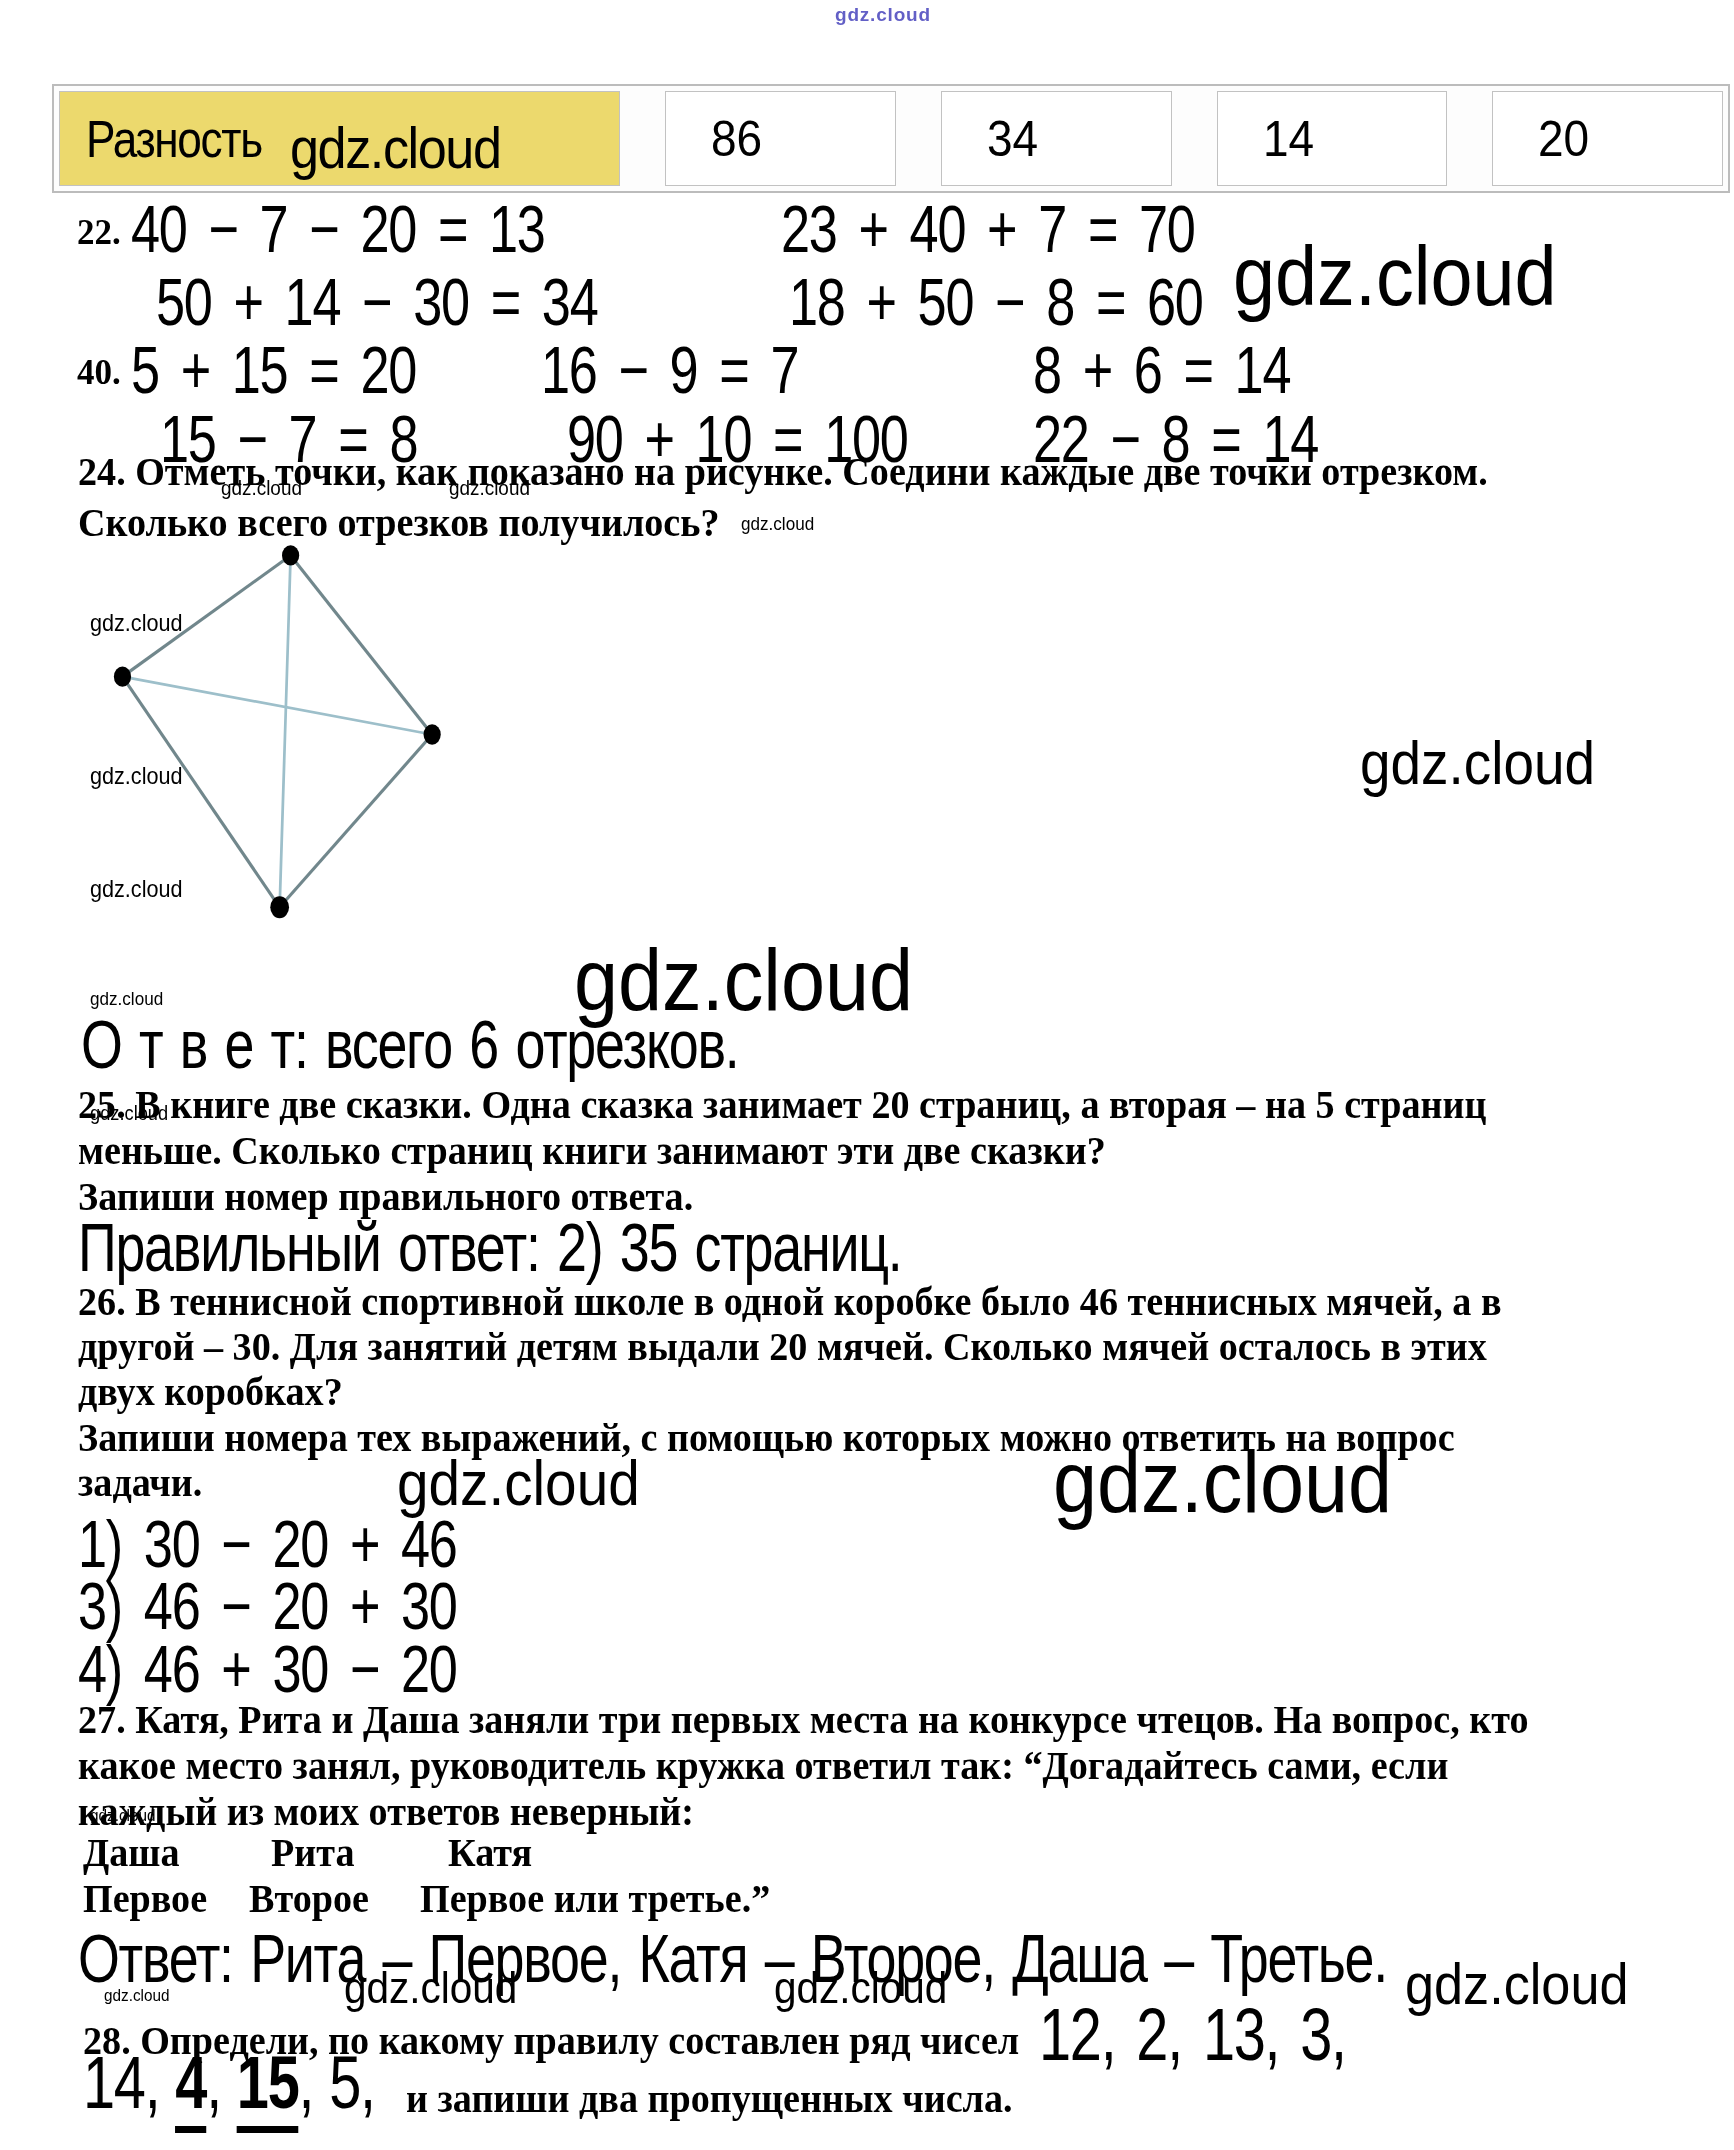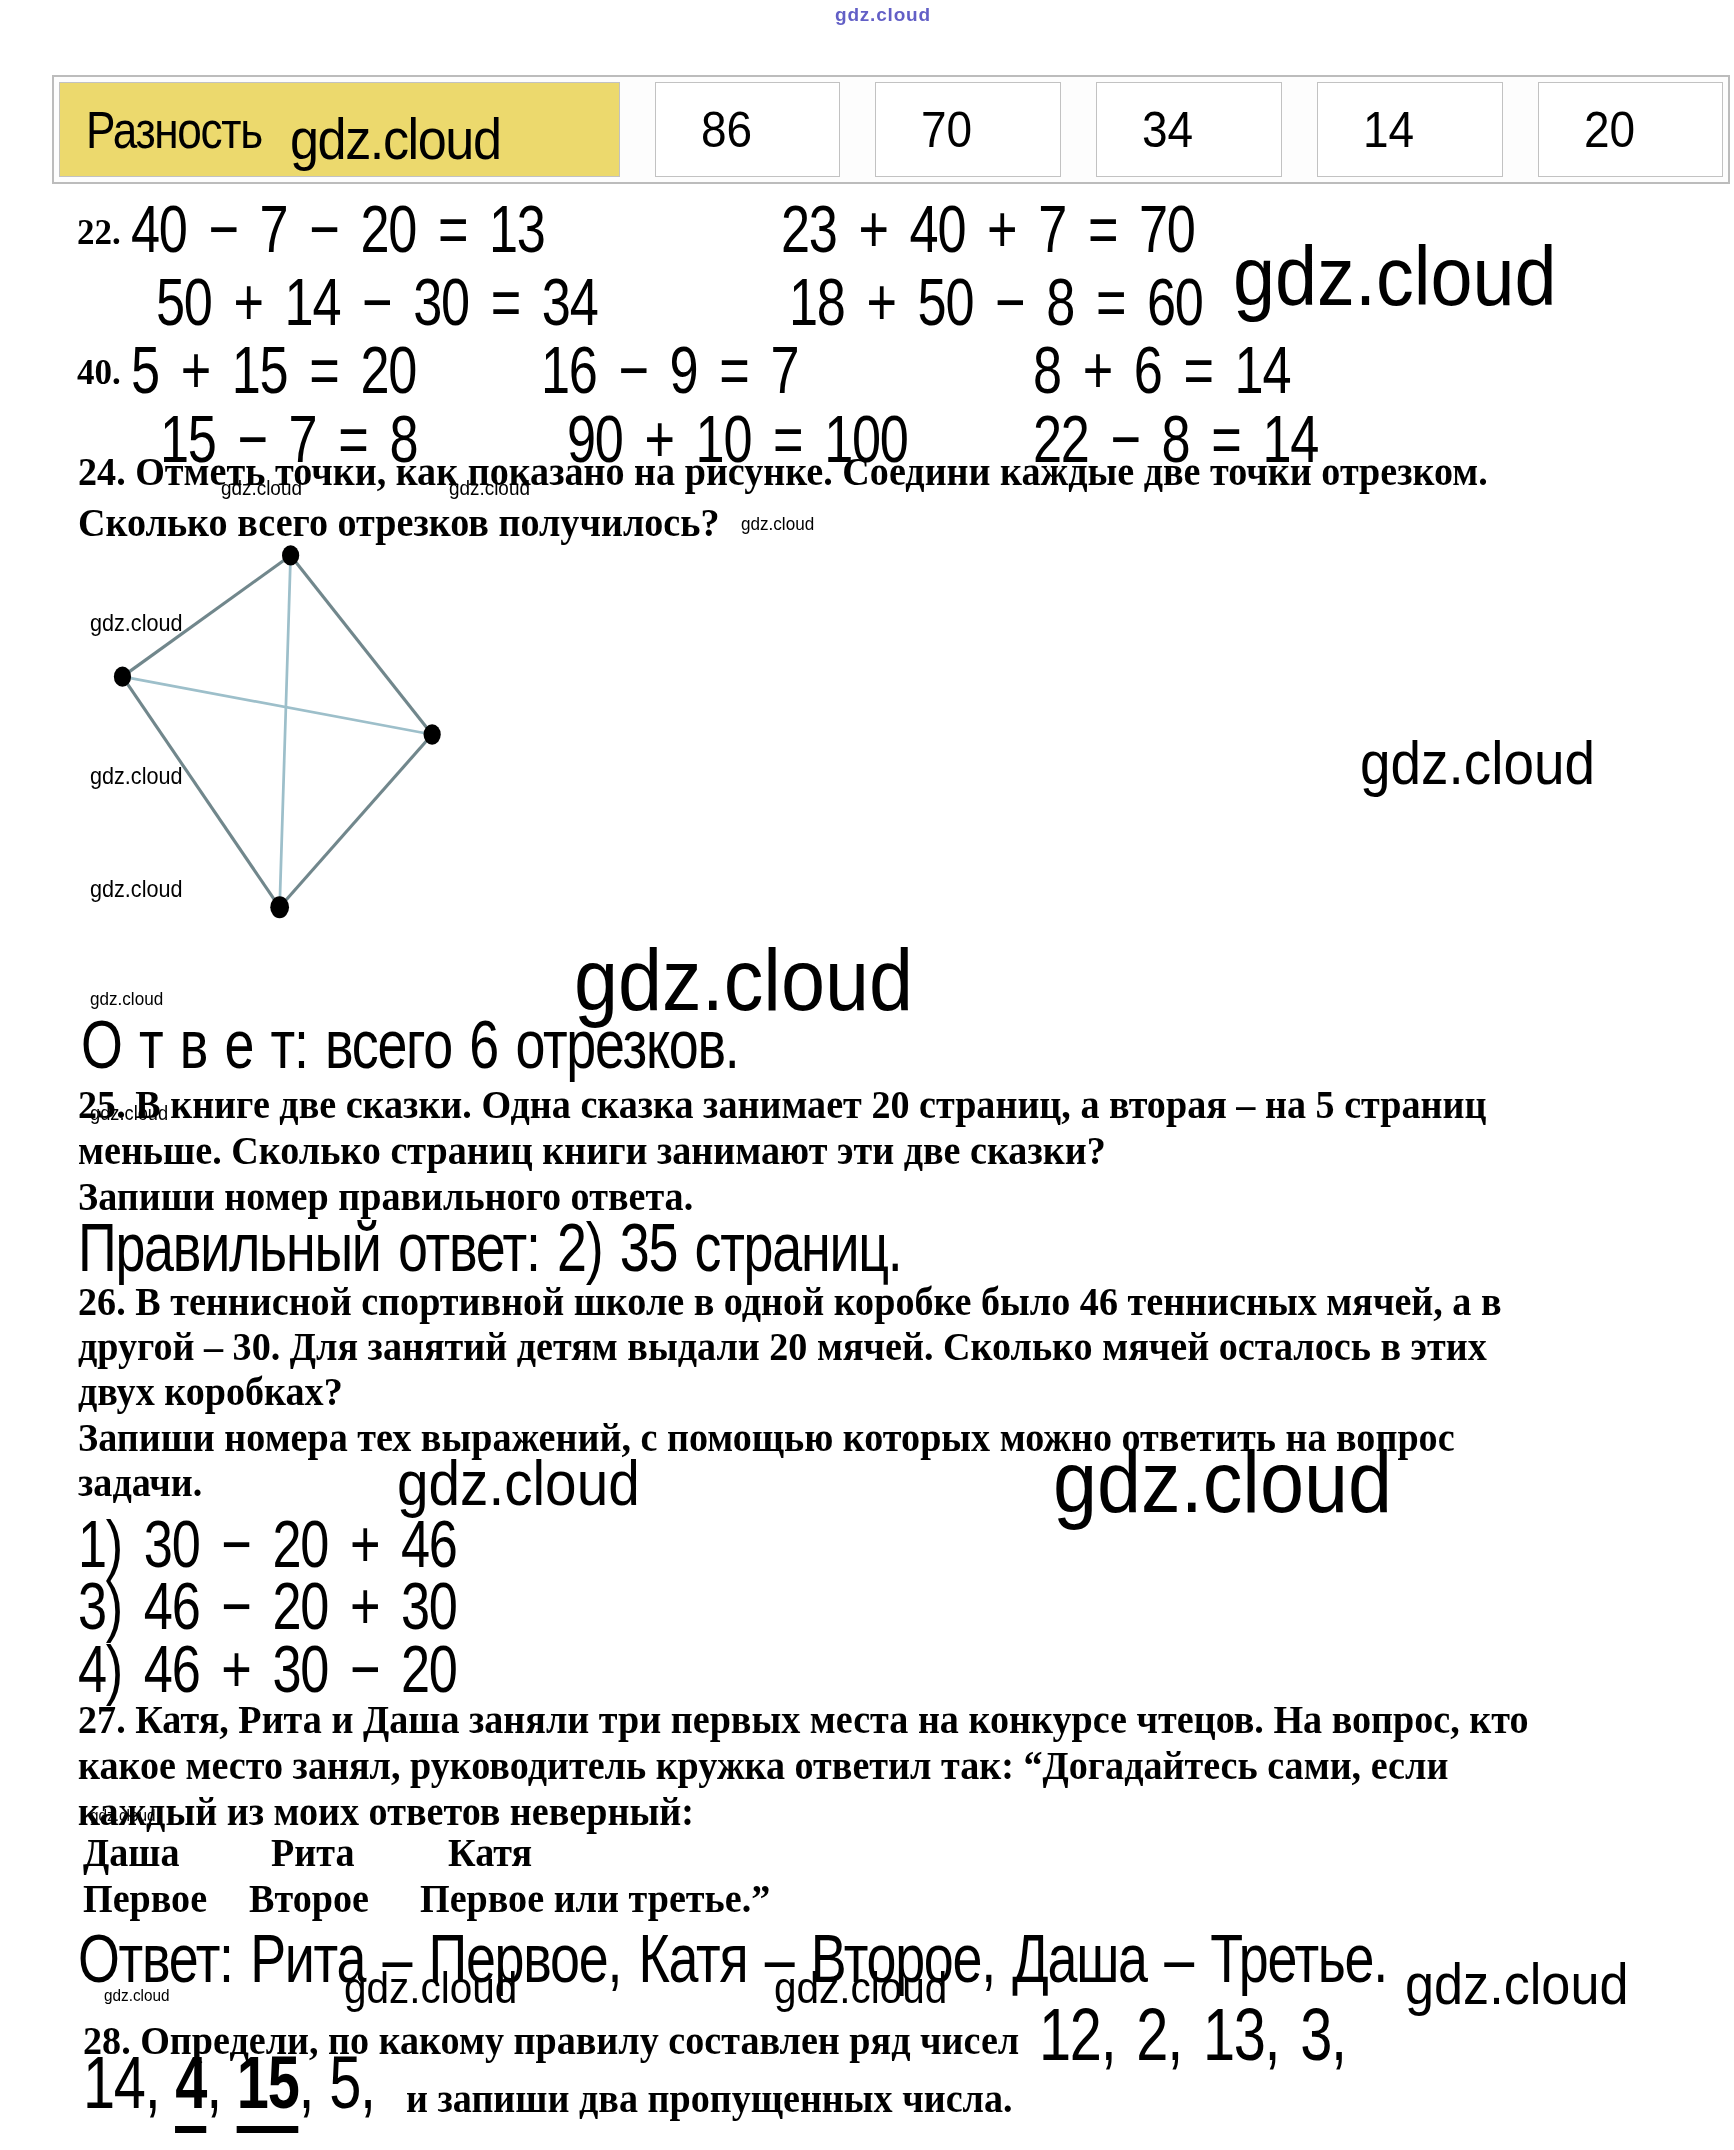--- a/index.html
+++ b/index.html
@@ -21,23 +21,23 @@
   .pnum{position:absolute;font-family:"Liberation Serif",serif;font-weight:700;
         font-size:35px;color:#000;}
 
   
   .wm{position:absolute;font-family:"Liberation Sans",sans-serif;color:#000;
       white-space:nowrap;line-height:1;}
   .wmc{transform:scaleX(.9);transform-origin:0 0;}
   .wm-blue{color:#3c38b8;opacity:.8;font-weight:700;letter-spacing:0.8px;}
 
   
-  .dtable{position:absolute;left:52px;top:75px;width:1678px;height:109px;
+  .dtable{position:absolute;left:52px;top:84px;width:1678px;height:109px;
           box-sizing:border-box;border:2.3px solid #bcbcbc;background:#fdfdfd;
-          display:flex;gap:7px;padding:4.7px;}
+          display:flex;gap:17px;padding:4.7px;}
   .dcell{box-sizing:border-box;border:1.6px solid #c2c2c2;background:#fff;
          display:flex;align-items:center;}
   .dcell-label{width:561px;background:#ecd96d;position:relative;overflow:visible;}
   .dcell-val{flex:1;margin-left:28px;}
   .dlabel-text{font-family:"Liberation Sans",sans-serif;font-size:52px;
         letter-spacing:-1.6px;transform:scaleX(.85);transform-origin:0 0;
         white-space:nowrap;margin-left:26.6px;}
   .dwm{font-family:"Liberation Sans",sans-serif;font-size:58px;letter-spacing:-1.6px;
        position:relative;top:9.4px;margin-left:-3.1px;white-space:nowrap;
        transform:scaleX(.9);transform-origin:0 50%;}
@@ -54,23 +54,20 @@
 
   <div class="wm wm-blue" style="left:835px;top:4.7px;font-size:19px;">gdz.cloud</div>
 
   <div class="dtable">
     <div class="dcell dcell-label">
       <span class="dlabel-text">Разность</span>
       <span class="dwm">gdz.cloud</span>
     </div>
     <div class="dcell dcell-val">
       <span class="dval">86</span>
-    </div>
-    <div class="dcell dcell-val">
-      <span class="dval">70</span>
     </div>
     <div class="dcell dcell-val">
       <span class="dval">34</span>
     </div>
     <div class="dcell dcell-val">
       <span class="dval">14</span>
     </div>
     <div class="dcell dcell-val">
       <span class="dval">20</span>
     </div>

